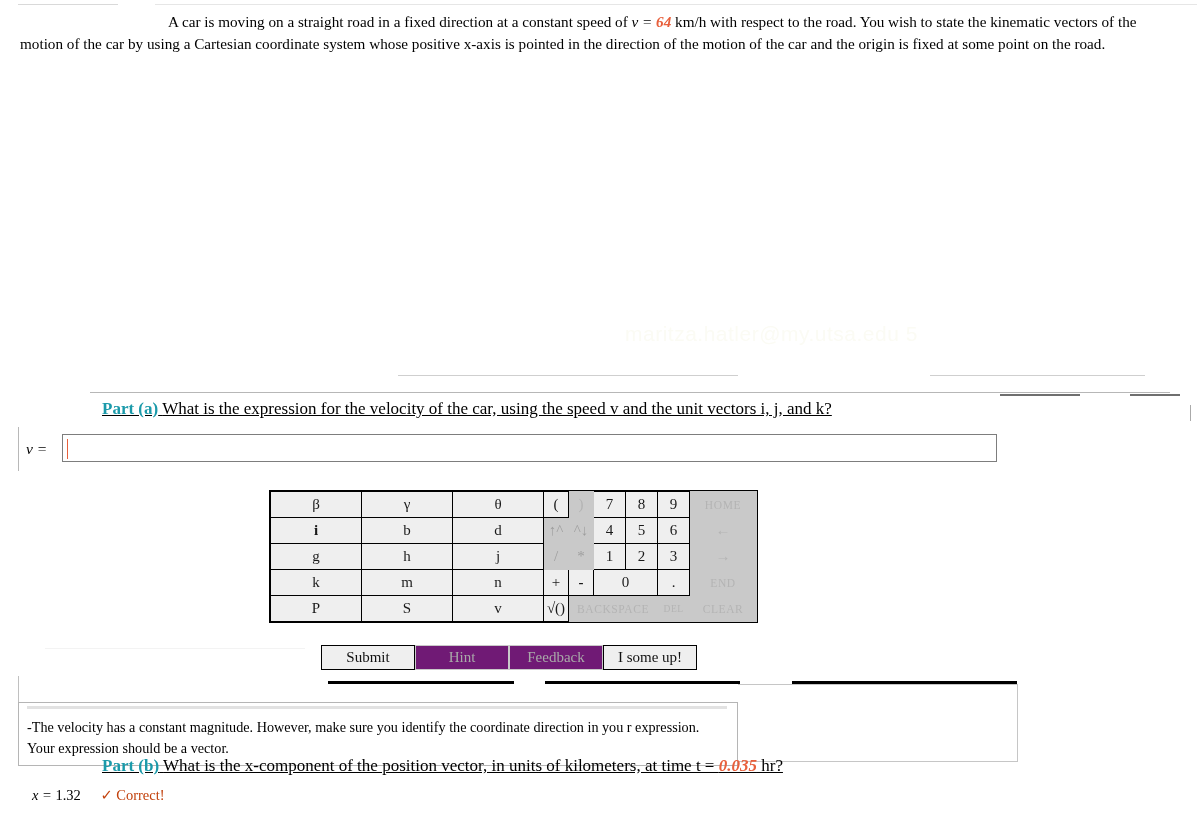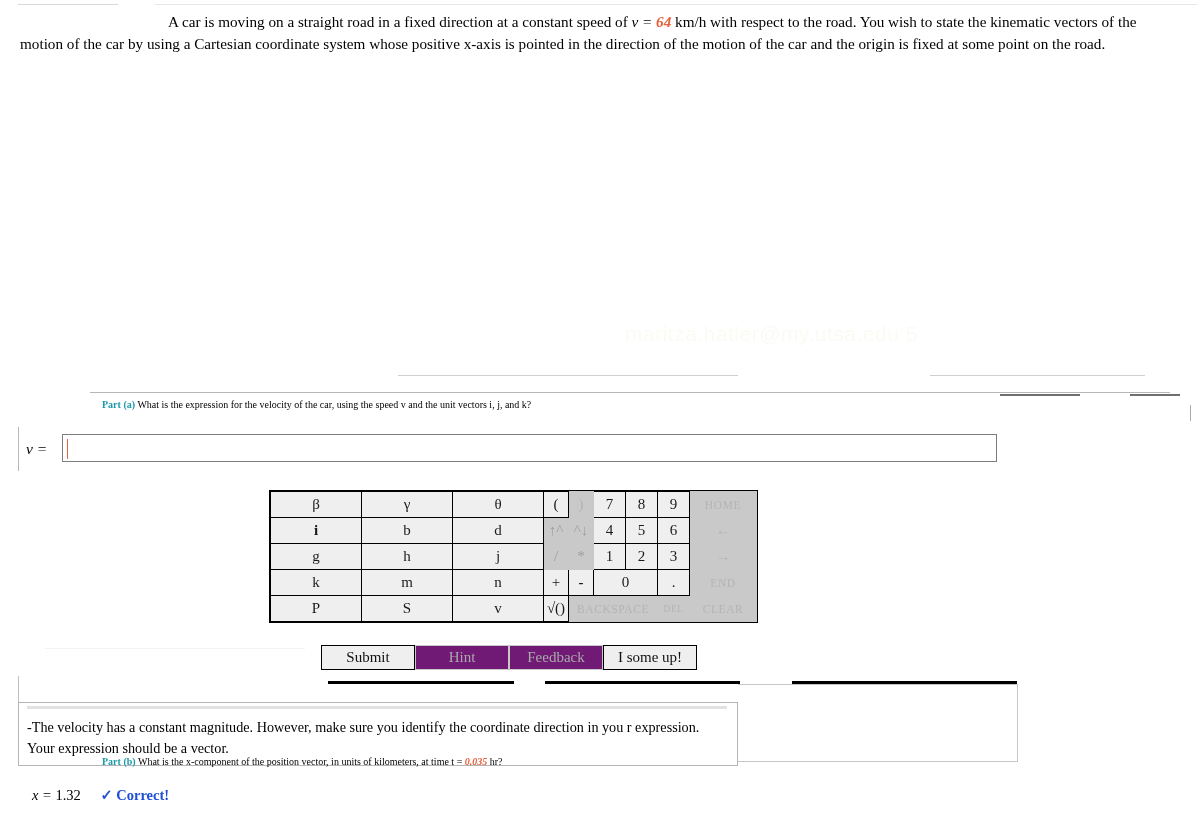--- a/index.html
+++ b/index.html
@@ -66,22 +66,23 @@
     position: absolute;
     left: 0;
     top: 399px;
     width: 1197px;
   }
   .part-label {
     color: #1b9aaa;
     font-weight: bold;
   }
   .part-heading {
-    font-size: 10px;
+    font-size: 17px;
     padding-left: 102px;
+    text-decoration: underline;
   }
 
   
   #answer-row {
     position: absolute;
     left: 18px;
     top: 430px;
     width: 980px;
     height: 40px;
   }
@@ -230,22 +231,22 @@
     width: 1125px;
   }
   #part-b-answer {
     position: absolute;
     left: 32px;
     top: 787px;
     font-size: 14.5px;
   }
   #part-b-answer .xval { font-style: italic; }
   .correct-badge {
-    color: #1d4ed8;
-    font-weight: bold;
+    color: #c2410c;
+    font-weight: normal;
     margin-left: 16px;
     text-align: right;
   }
   .vline-left {
     position: absolute;
     width: 1px;
     background: #c0c0c0;
   }
 </style>
 </head>

